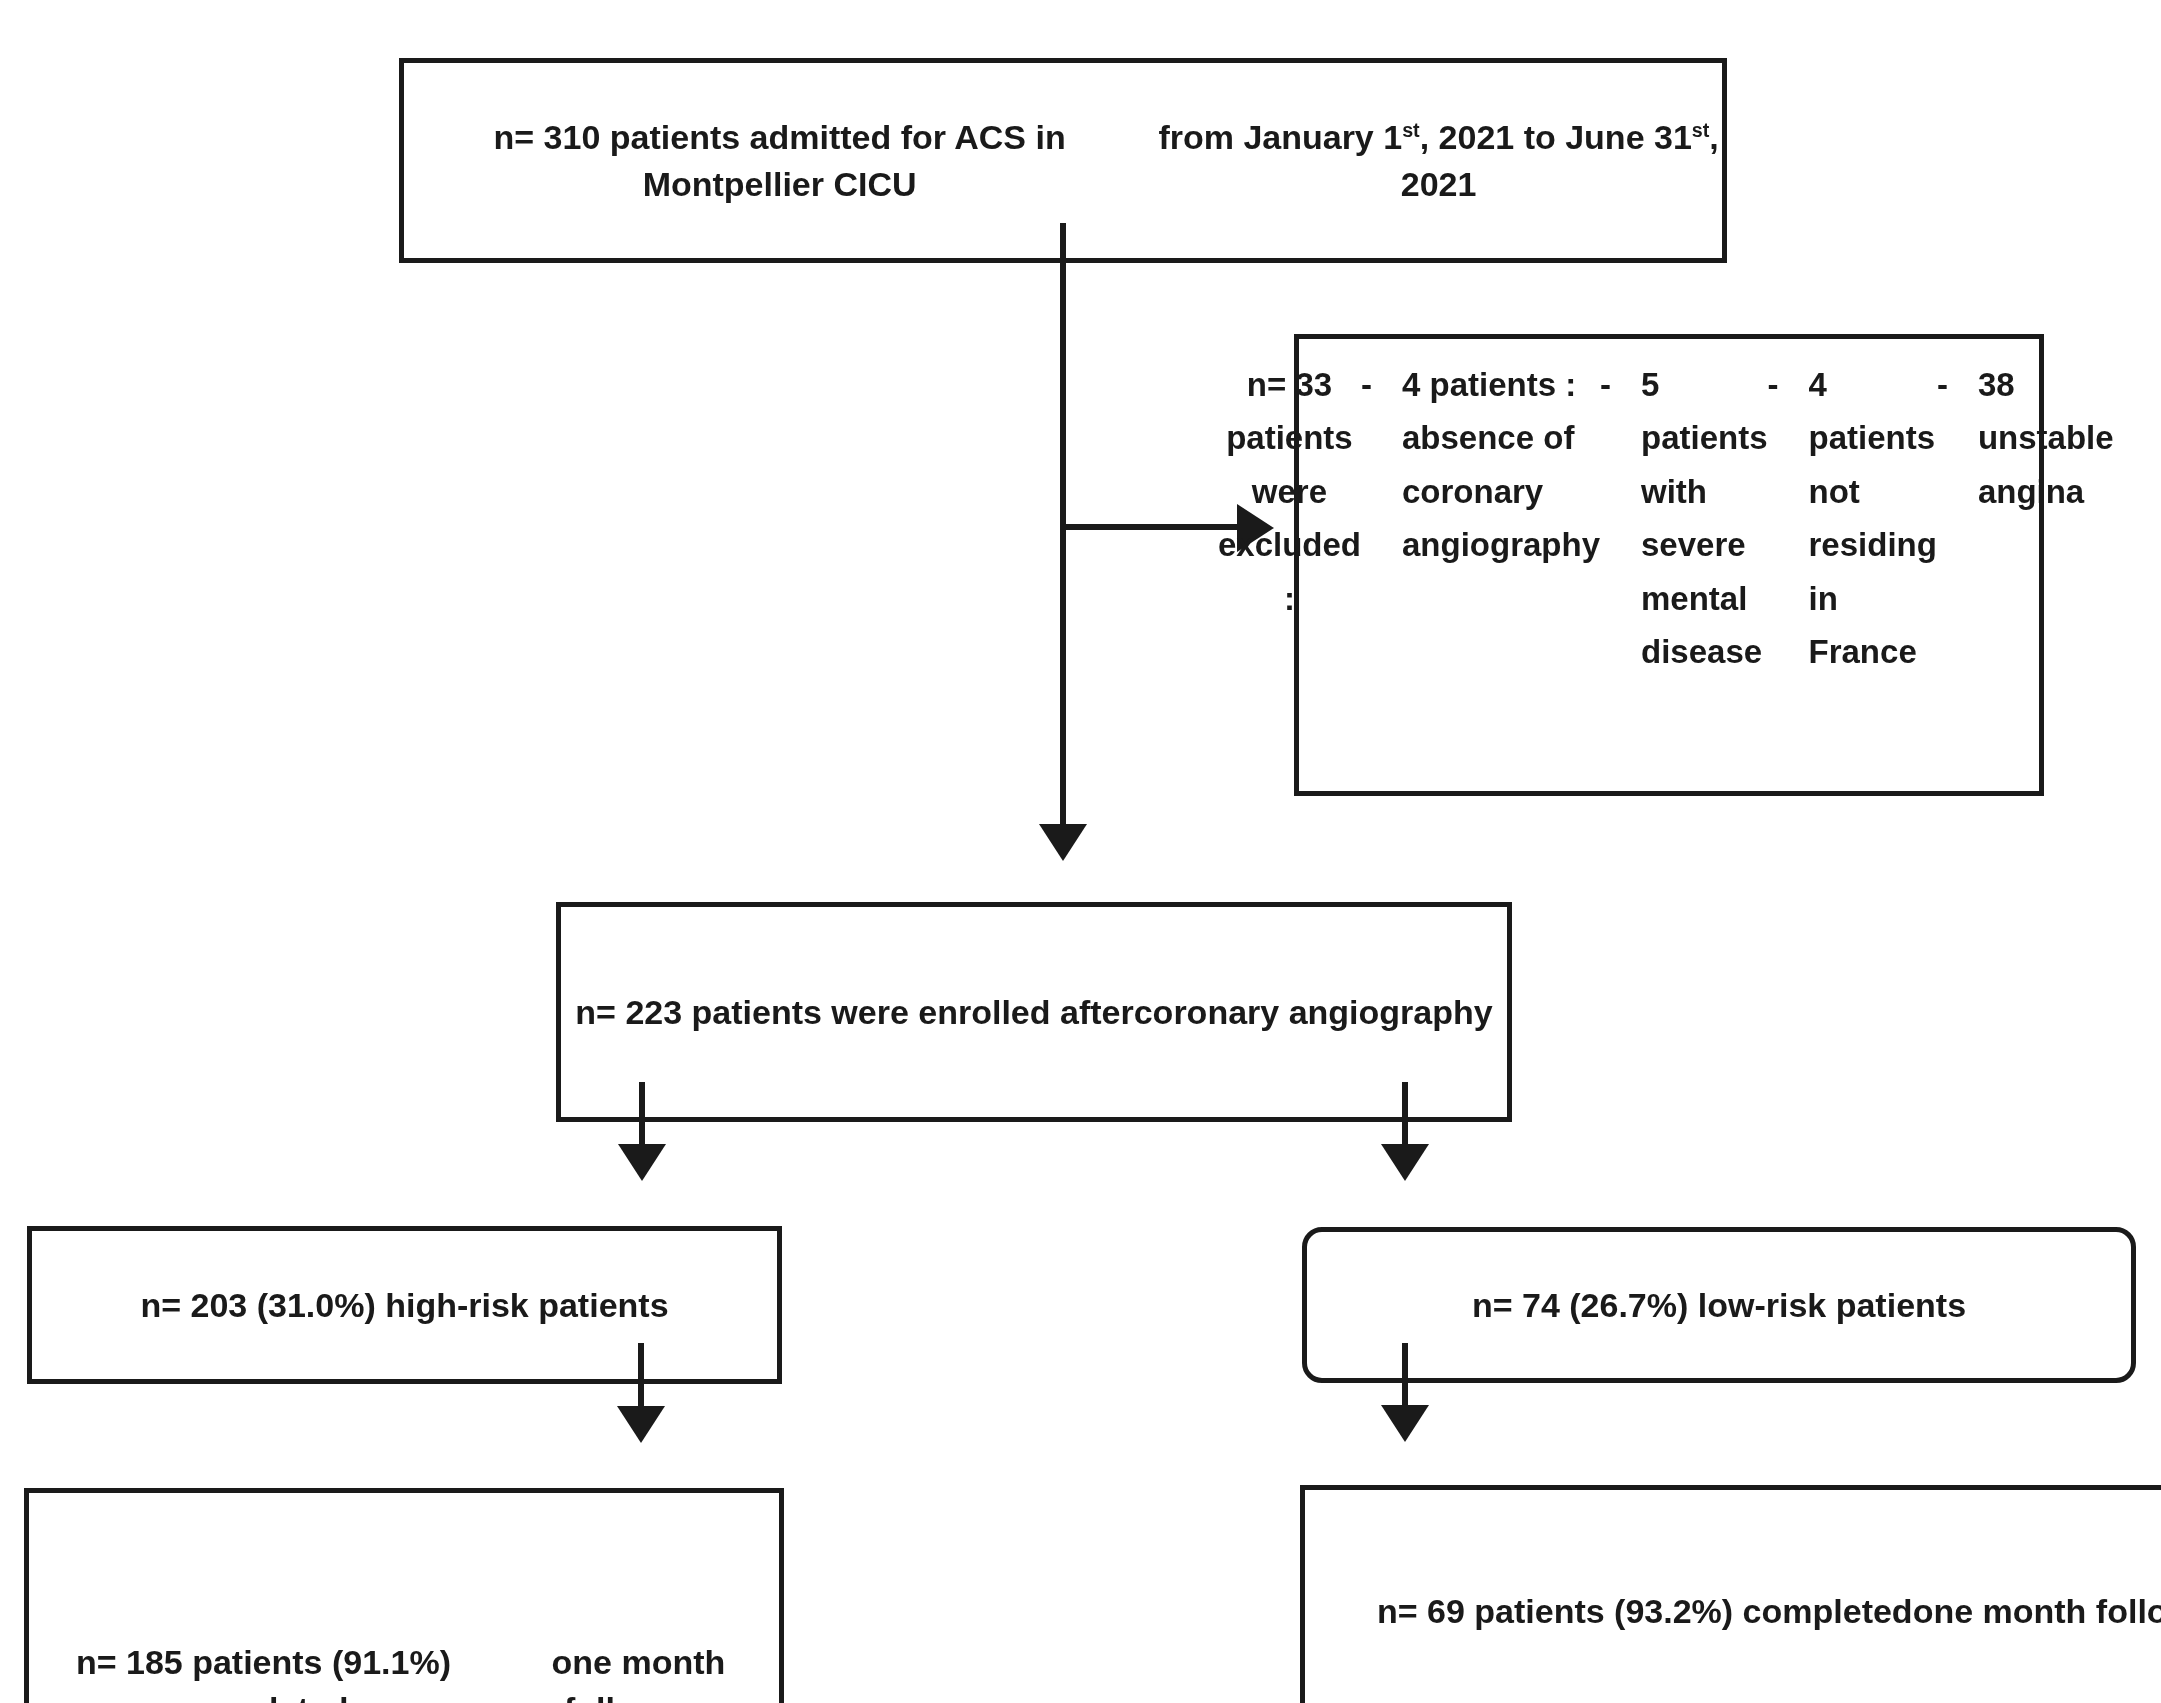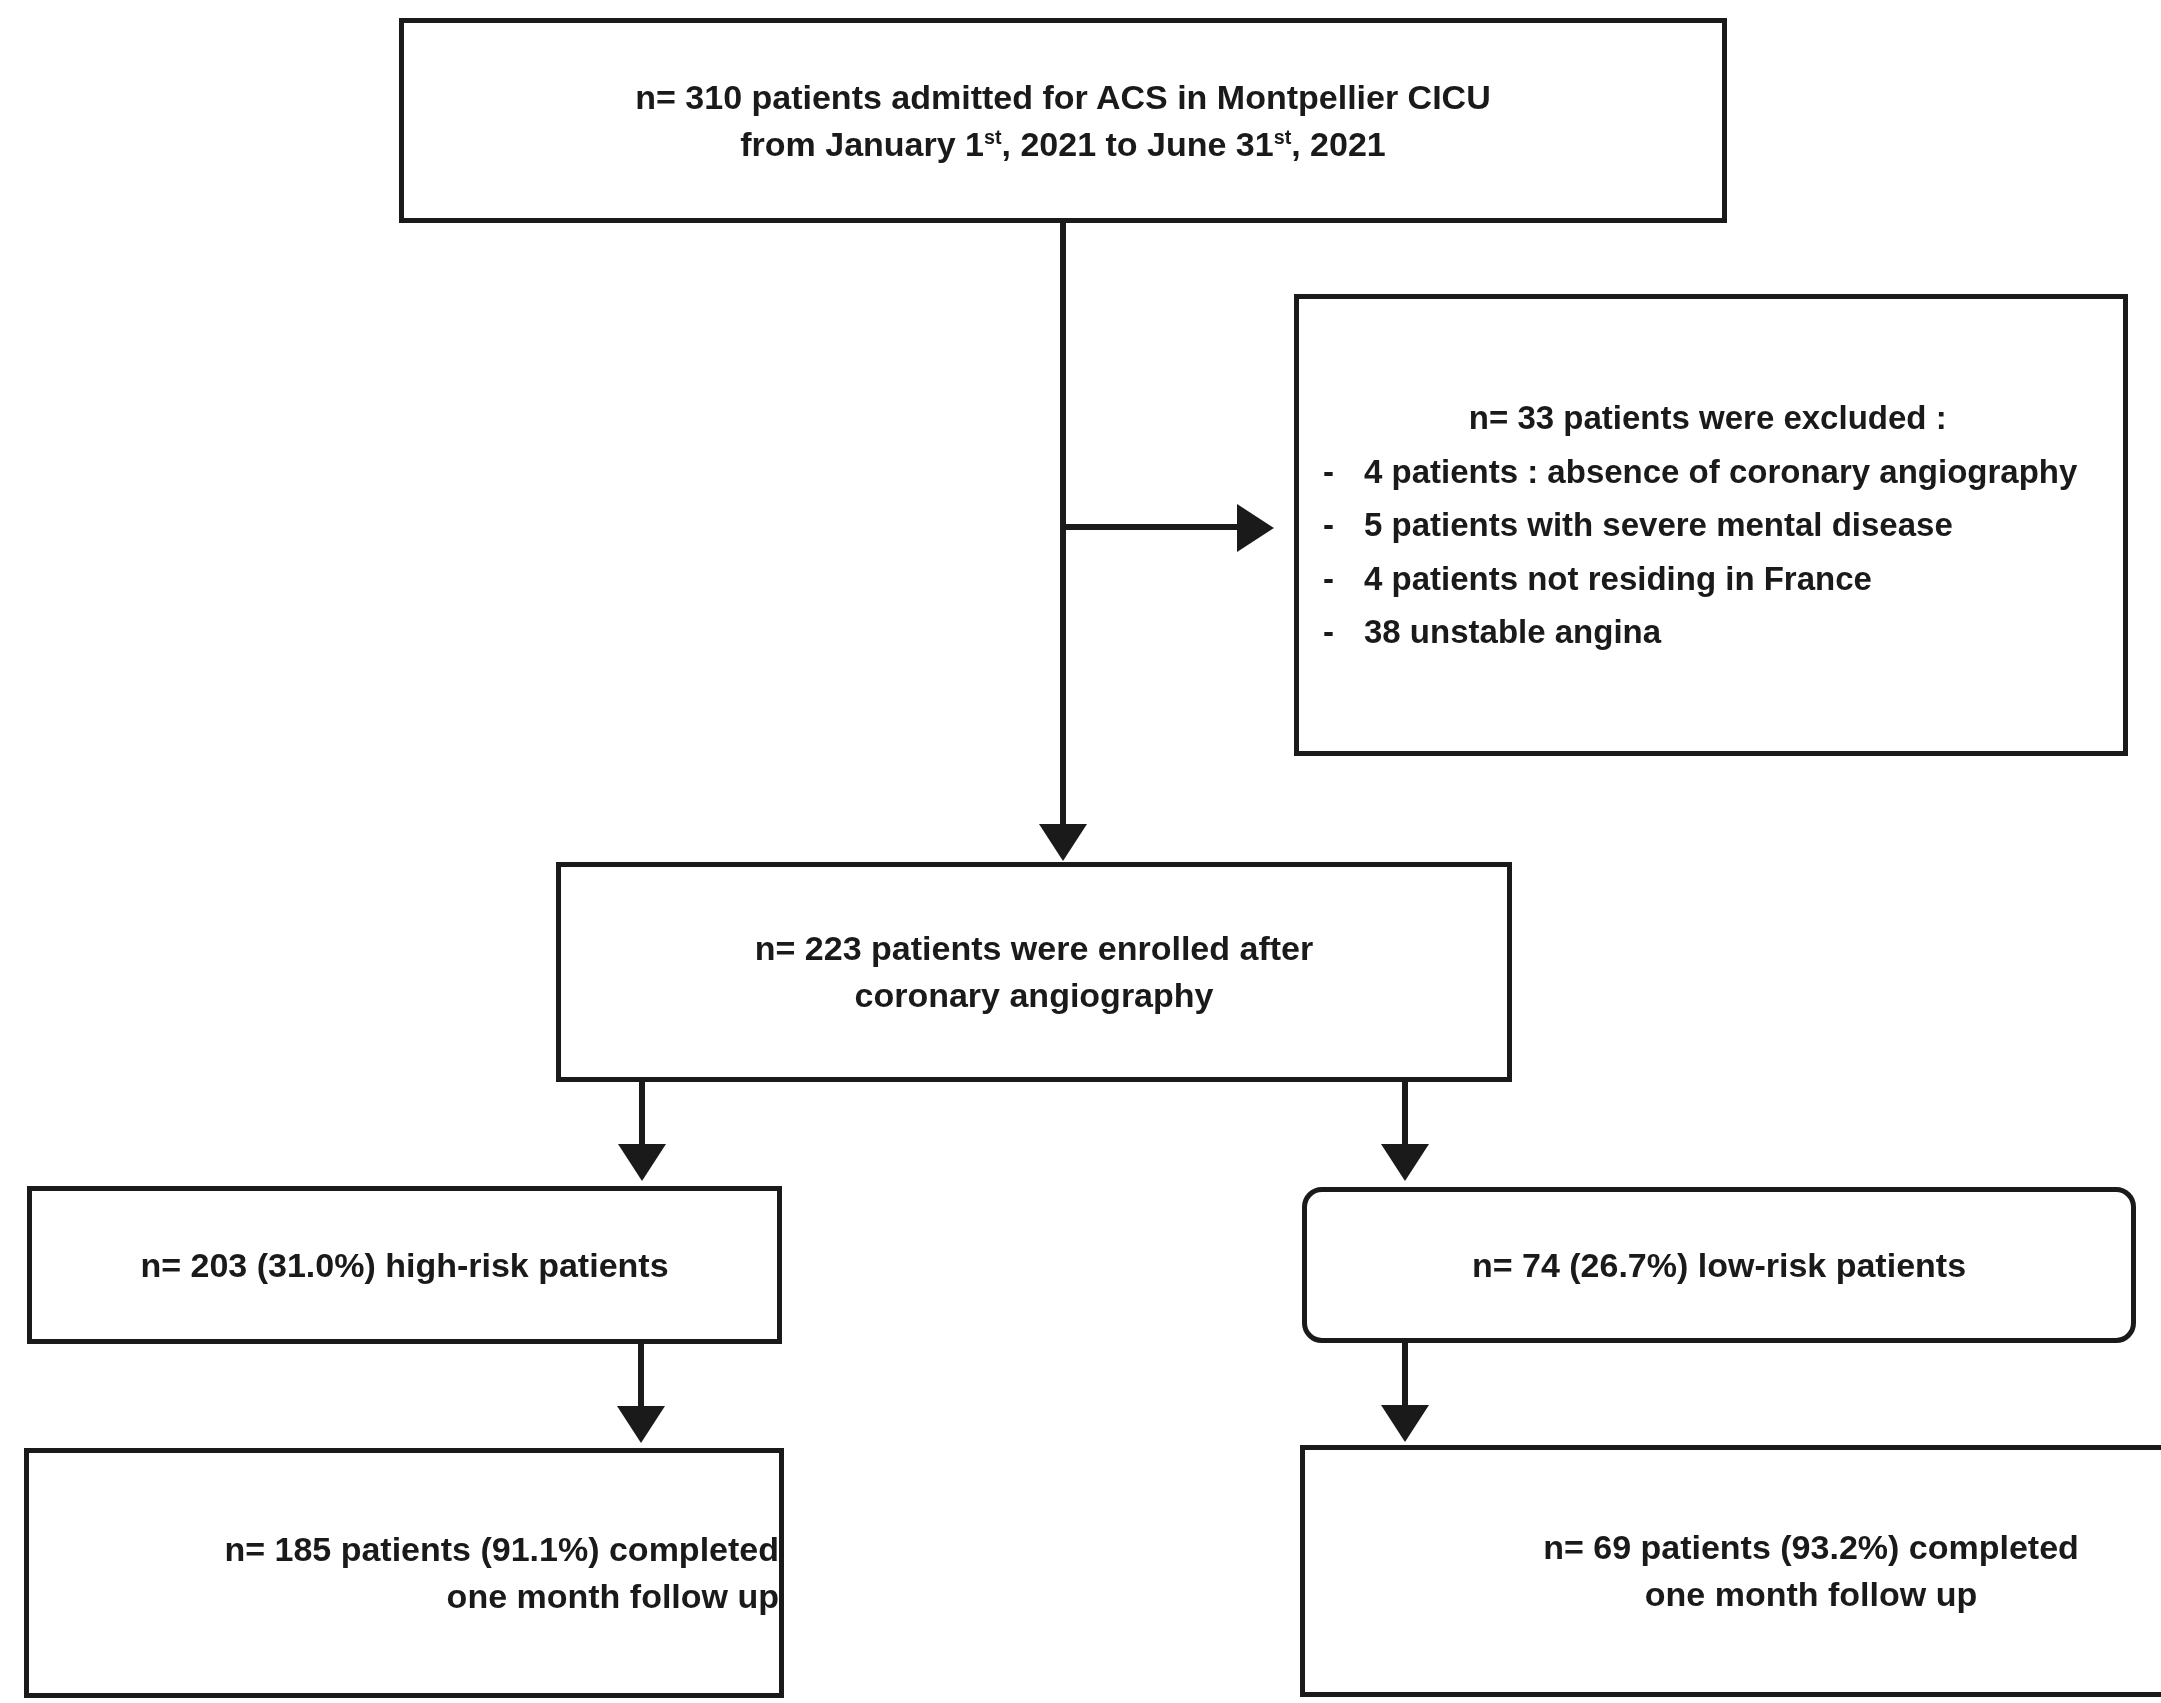--- a/index.html
+++ b/index.html
@@ -14,27 +14,28 @@
     background: #ffffff;
     font-family: "Liberation Sans", "DejaVu Sans", sans-serif;
     color: #1a1a1a;
   }
   .fbox {
     position: absolute;
     box-sizing: border-box;
     border: 5.1px solid #1a1a1a;
     background: #ffffff;
     display: flex;
-    flex-direction: column;
+    flex-direction: row;
     align-items: center;
     justify-content: center;
     text-align: center;
     font-weight: 700;
     font-size: 34px;
     line-height: 1.38;
+    margin-top: 40px;
   }
   .fbox .ln { display: block; }
   sup.st {
     font-size: 0.58em;
     vertical-align: super;
     line-height: 0;
   }
   
   #box-excluded {
     justify-content: center;
@@ -91,21 +92,21 @@
       <span>from January 1</span><sup class="st">st</sup><span>, 2021 to June 31</span><sup class="st">st</sup><span>, 2021</span>
     </span>
   </div>
 
   <div class="vline" style="left:1060px; top:223px; height:604px;"></div>
   <div class="head-down" style="left:1039px; top:824px;"></div>
 
   <div class="hline" style="left:1060px; top:524px; width:179px;"></div>
   <div class="head-right" style="left:1237px; top:504px;"></div>
 
-  <div class="fbox" id="box-excluded" style="left:1294px; top:294px; width:834px; height:462px;">
+  <div class="fbox" id="box-excluded" style="left:1294px; top:294px; width:750px; height:462px;">
     <span class="excl-title">n= 33 patients were excluded :</span>
     <div class="bullet">
       <span class="dash">-</span>
       <span class="btext">4 patients : absence of coronary angiography</span>
     </div>
     <div class="bullet">
       <span class="dash">-</span>
       <span class="btext">5 patients with severe mental disease</span>
     </div>
     <div class="bullet">

